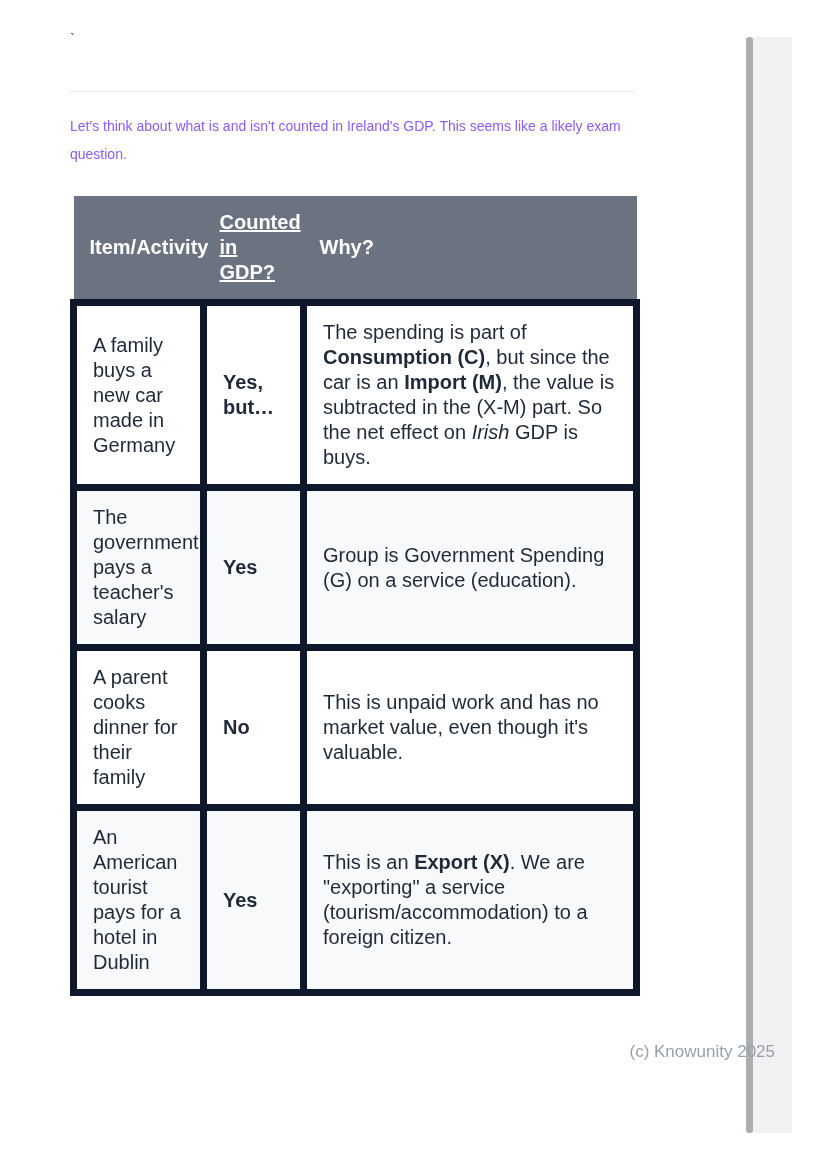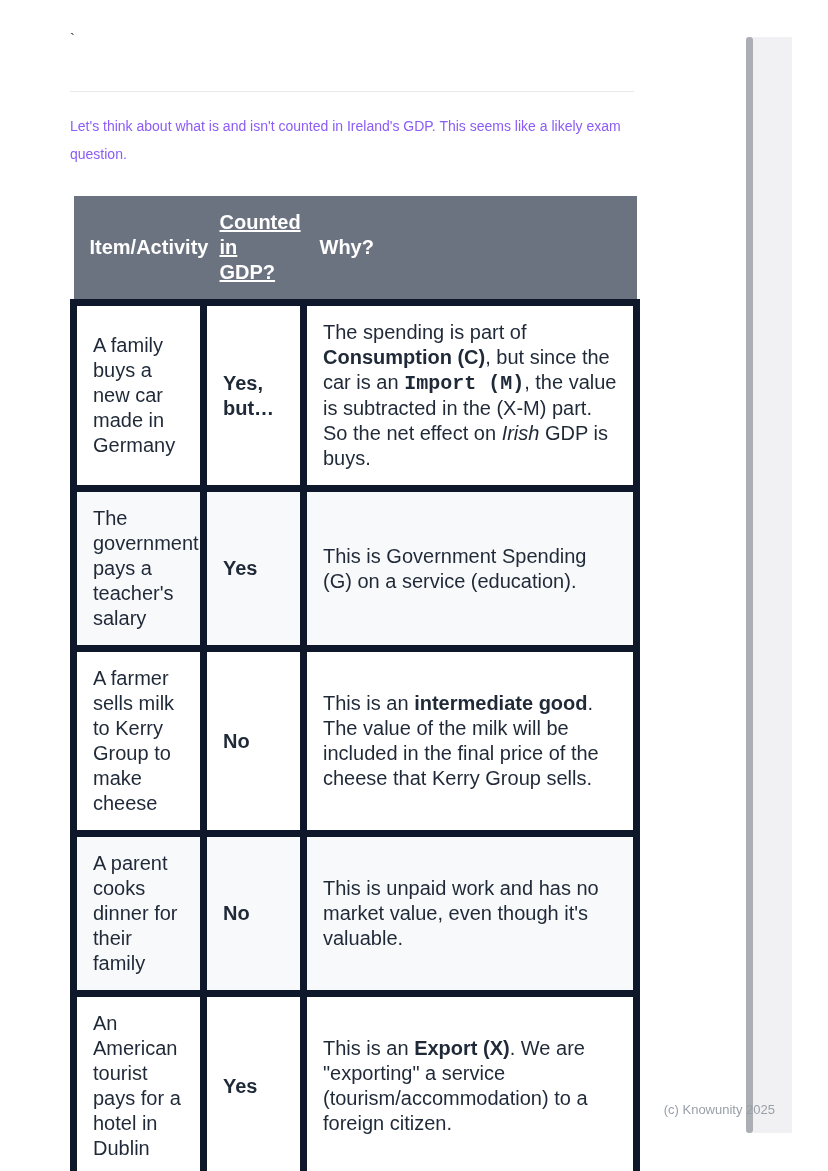--- a/index.html
+++ b/index.html
@@ -92,23 +92,23 @@
     vertical-align: middle;
     padding: 14px 16px;
     line-height: 25px;
     color: #1f2937;
   }
   table.gdp tbody tr:nth-child(even) { background: #f8f9fb; }
   td.cell-counted { font-weight: 700; }
 
   .watermark {
     position: absolute;
-    top: 1102px;
+    top: 1042px;
     right: 53px;
-    font-size: 13px;
+    font-size: 17px;
     color: #9aa0a8;
     z-index: 5;
   }
 </style>
 </head>
 <body>
 
 <div class="canvas">
 
   <div class="content">
@@ -121,31 +121,26 @@
         <tr>
           <th class="col-item">Item/Activity</th>
           <th class="col-counted">Counted in GDP?</th>
           <th class="col-why">Why?</th>
         </tr>
       </thead>
       <tbody id="table-body">
           <tr>
             <td class="cell-item">A family buys a new car made in Germany</td>
             <td class="cell-counted">Yes, but…</td>
-            <td class="cell-why"><span>The spending is part of </span><span style="font-weight: 700;">Consumption (C)</span><span>, but since the car is an </span><span style="font-weight: 700; font-family: Liberation Mono, monospace;">Import (M)</span><span>, the value is subtracted in the (X-M) part. So the net effect on </span><span style="font-style: italic;">Irish</span><span> GDP is buys.</span></td>
+            <td class="cell-why"><span>The spending is part of </span><span style="font-weight: 700;">Consumption (C)</span><span>, but since the car is an </span><span style="font-weight: 700;">Import (M)</span><span>, the value is subtracted in the (X-M) part. So the net effect on </span><span style="font-style: italic;">Irish</span><span> GDP is buys.</span></td>
           </tr>
           <tr>
             <td class="cell-item">The government pays a teacher's salary</td>
             <td class="cell-counted">Yes</td>
-            <td class="cell-why"><span>This is </span><span style="font-weight: 400;">Government Spending (G)</span><span> on a service (education).</span></td>
-          </tr>
-          <tr>
-            <td class="cell-item">A farmer sells milk to Kerry Group to make cheese</td>
-            <td class="cell-counted">No</td>
-            <td class="cell-why"><span>This is an </span><span style="font-weight: 700;">intermediate good</span><span>. The value of the milk will be included in the final price of the cheese that Kerry Group sells.</span></td>
+            <td class="cell-why"><span>Group is </span><span style="font-weight: 400;">Government Spending (G)</span><span> on a service (education).</span></td>
           </tr>
           <tr>
             <td class="cell-item">A parent cooks dinner for their family</td>
             <td class="cell-counted">No</td>
             <td class="cell-why"><span>This is unpaid work and has no market value, even though it's valuable.</span></td>
           </tr>
           <tr>
             <td class="cell-item">An American tourist pays for a hotel in Dublin</td>
             <td class="cell-counted">Yes</td>
             <td class="cell-why"><span>This is an </span><span style="font-weight: 700;">Export (X)</span><span>. We are "exporting" a service (tourism/accommodation) to a foreign citizen.</span></td>

